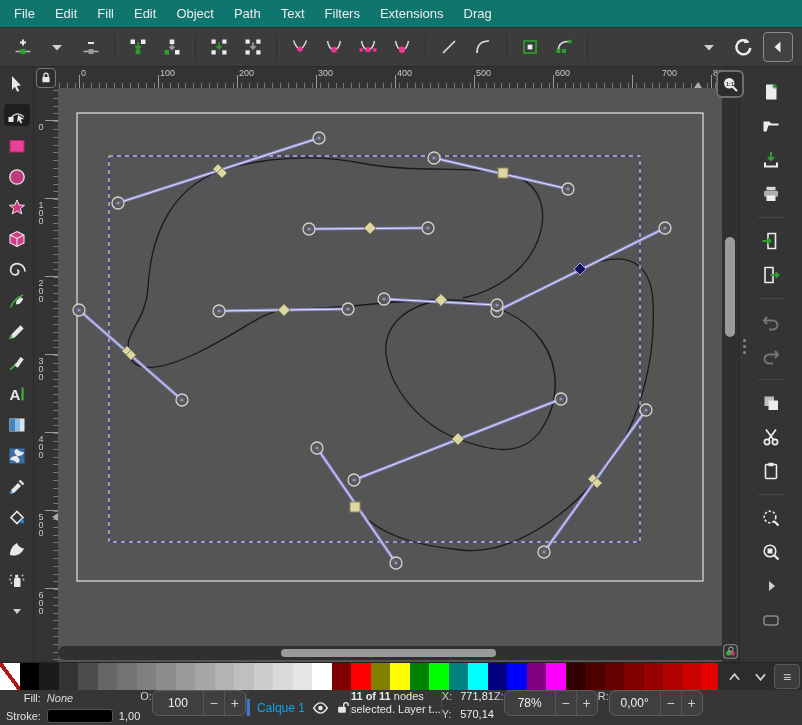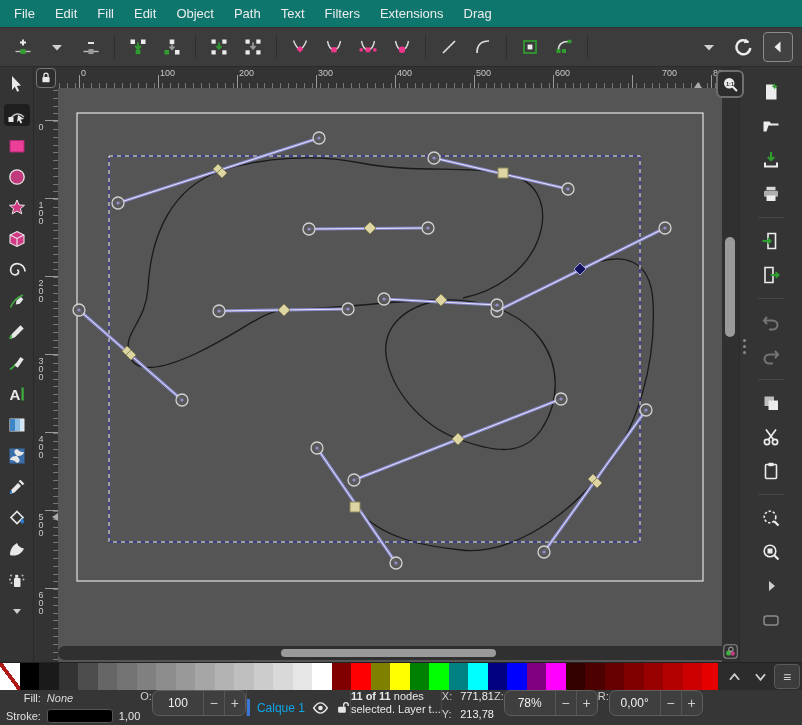--- a/index.html
+++ b/index.html
@@ -798,21 +798,21 @@
     <div class="sdiv"></div>
     <div class="msg">
       <div><b>11 of 11</b><span> nodes</span></div>
       <div>selected. Layer t...</div>
     </div>
     <div class="sdiv"></div>
     <div class="xy">
       <span class="l">X:</span>
         <span class="v">771,81</span>
       <span class="l">Y:</span>
-        <span class="v">213,78</span>
+        <span class="v">570,14</span>
     </div>
     <span class="slabel">Z:</span>
     <div class="spin">
       <span class="val">78%</span>
       <span class="b">−</span>
       <span class="b">+</span>
     </div>
     <span class="slabel">R:</span>
     <div class="spin">
       <span class="val">0,00°</span>

